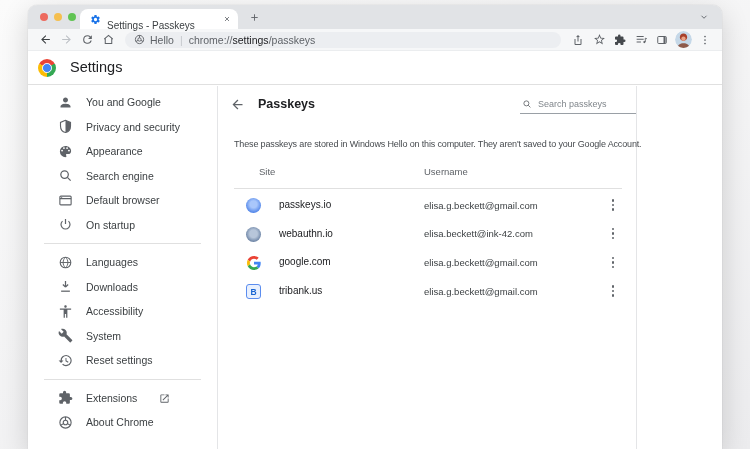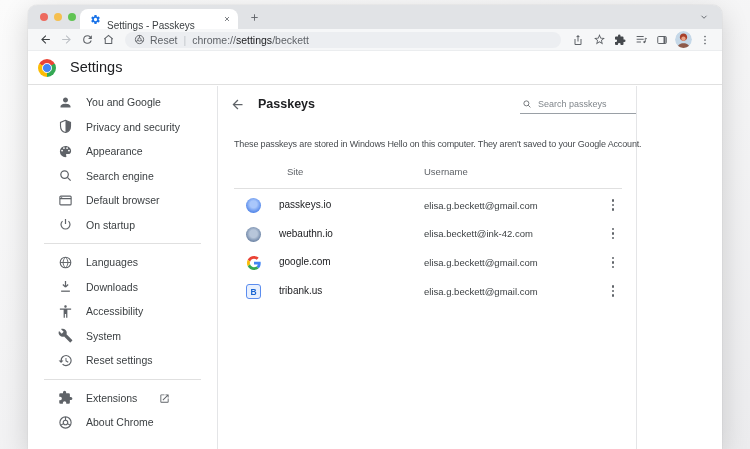--- a/index.html
+++ b/index.html
@@ -61,21 +61,21 @@
              border-left:1px solid #e4e5e7; border-right:1px solid #e4e5e7; }
   .c-back { position:absolute; left:11px; top:10px; width:16px; height:16px; }
   .c-title { position:absolute; left:40px; top:11px; font-size:12.5px; font-weight:bold; color:#202124; }
   .c-search { position:absolute; right:0; top:8px; width:116px; height:20px;
               border-bottom:1px solid #9aa0a6; display:flex; align-items:center; gap:6px; padding:0 2px; }
   .c-search .ph { font-size:9px; color:#80868b; white-space:nowrap; }
   .c-desc { position:absolute; left:16px; top:53px; font-size:9px; letter-spacing:-0.15px;
             color:#474b4f; white-space:nowrap; }
   .t-head { position:absolute; top:80px; left:16px; right:14px; height:16px; }
   .t-head span { position:absolute; font-size:9.5px; color:#5f6368; }
-  .th-site { left:25px;margin-left:28px; } .th-user { left:190px; }
+  .th-site { left:25px; } .th-user { left:190px; }
   .t-divider { position:absolute; top:102px; left:16px; right:14px; height:1px; background:#e0e0e0; }
   .rows { position:absolute; top:103px; left:0; right:0; padding-top:2px; }
   .prow { position:relative; height:28.7px; }
   .prow .favicon { position:absolute; left:28px; top:7px; width:15px; height:15px;
                    display:flex; align-items:center; justify-content:center; }
   .fav-passkeys { border-radius:50%; background:radial-gradient(circle at 50% 42%,#a9c7fb 0 30%,#4d82e8 75%); }
   .fav-webauthn { border-radius:50%; background:radial-gradient(circle at 50% 45%,#b7c6da 0 34%,#60799c 78%); }
   .fav-google svg { width:14px; height:14px; }
   .fav-tribank { border-radius:3px; background:#e8f0fe; border:1px solid #5b8def; color:#1a66d2;
                  font-size:8.5px; font-weight:bold; }
@@ -144,23 +144,23 @@
           </svg>
       </span>
       <div class="omnibox">
         <span class="ico">
           <svg width="11" height="11" viewBox="0 0 24 24">
               <circle cx="12" cy="12" r="9" fill="none" stroke="#5f6368" stroke-width="2"></circle>
               <circle cx="12" cy="12" r="3.6" fill="none" stroke="#5f6368" stroke-width="2"></circle>
               <path d="M12 3v5.4M4.3 16.5l4.6-2.7M19.7 16.5l-4.6-2.7" stroke="#5f6368" stroke-width="2"></path>
             </svg>
         </span>
-        <span>Reset</span>
+        <span>Hello</span>
         <span class="omni-sep">|</span>
-        <span><span>chrome://</span><span class="omni-host">settings</span><span>/beckett</span></span>
+        <span><span>chrome://</span><span class="omni-host">settings</span><span>/passkeys</span></span>
       </div>
       <span class="tbtn">
         <svg width="12" height="12" viewBox="0 0 24 24">
             <path fill="#5f6368" d="M12 1.8 8.5 5.3l1.4 1.4L11 5.6V15h2V5.6l1.1 1.1 1.4-1.4L12 1.8z"></path>
             <path fill="#5f6368" d="M5 10v10a2 2 0 0 0 2 2h10a2 2 0 0 0 2-2V10h-2v10H7V10H5z"></path>
           </svg>
       </span>
       <span class="tbtn">
         <svg width="13" height="13" viewBox="0 0 24 24">
             <path fill="#5f6368" d="M22 9.2l-7.2-.6L12 2 9.2 8.6 2 9.2l5.5 4.7L5.8 21 12 17.3 18.2 21l-1.7-7.1L22 9.2zM12 15.4l-3.8 2.3 1-4.3-3.3-2.9 4.4-.4L12 6l1.7 4.1 4.4.4-3.3 2.9 1 4.3-3.8-2.3z"></path>

